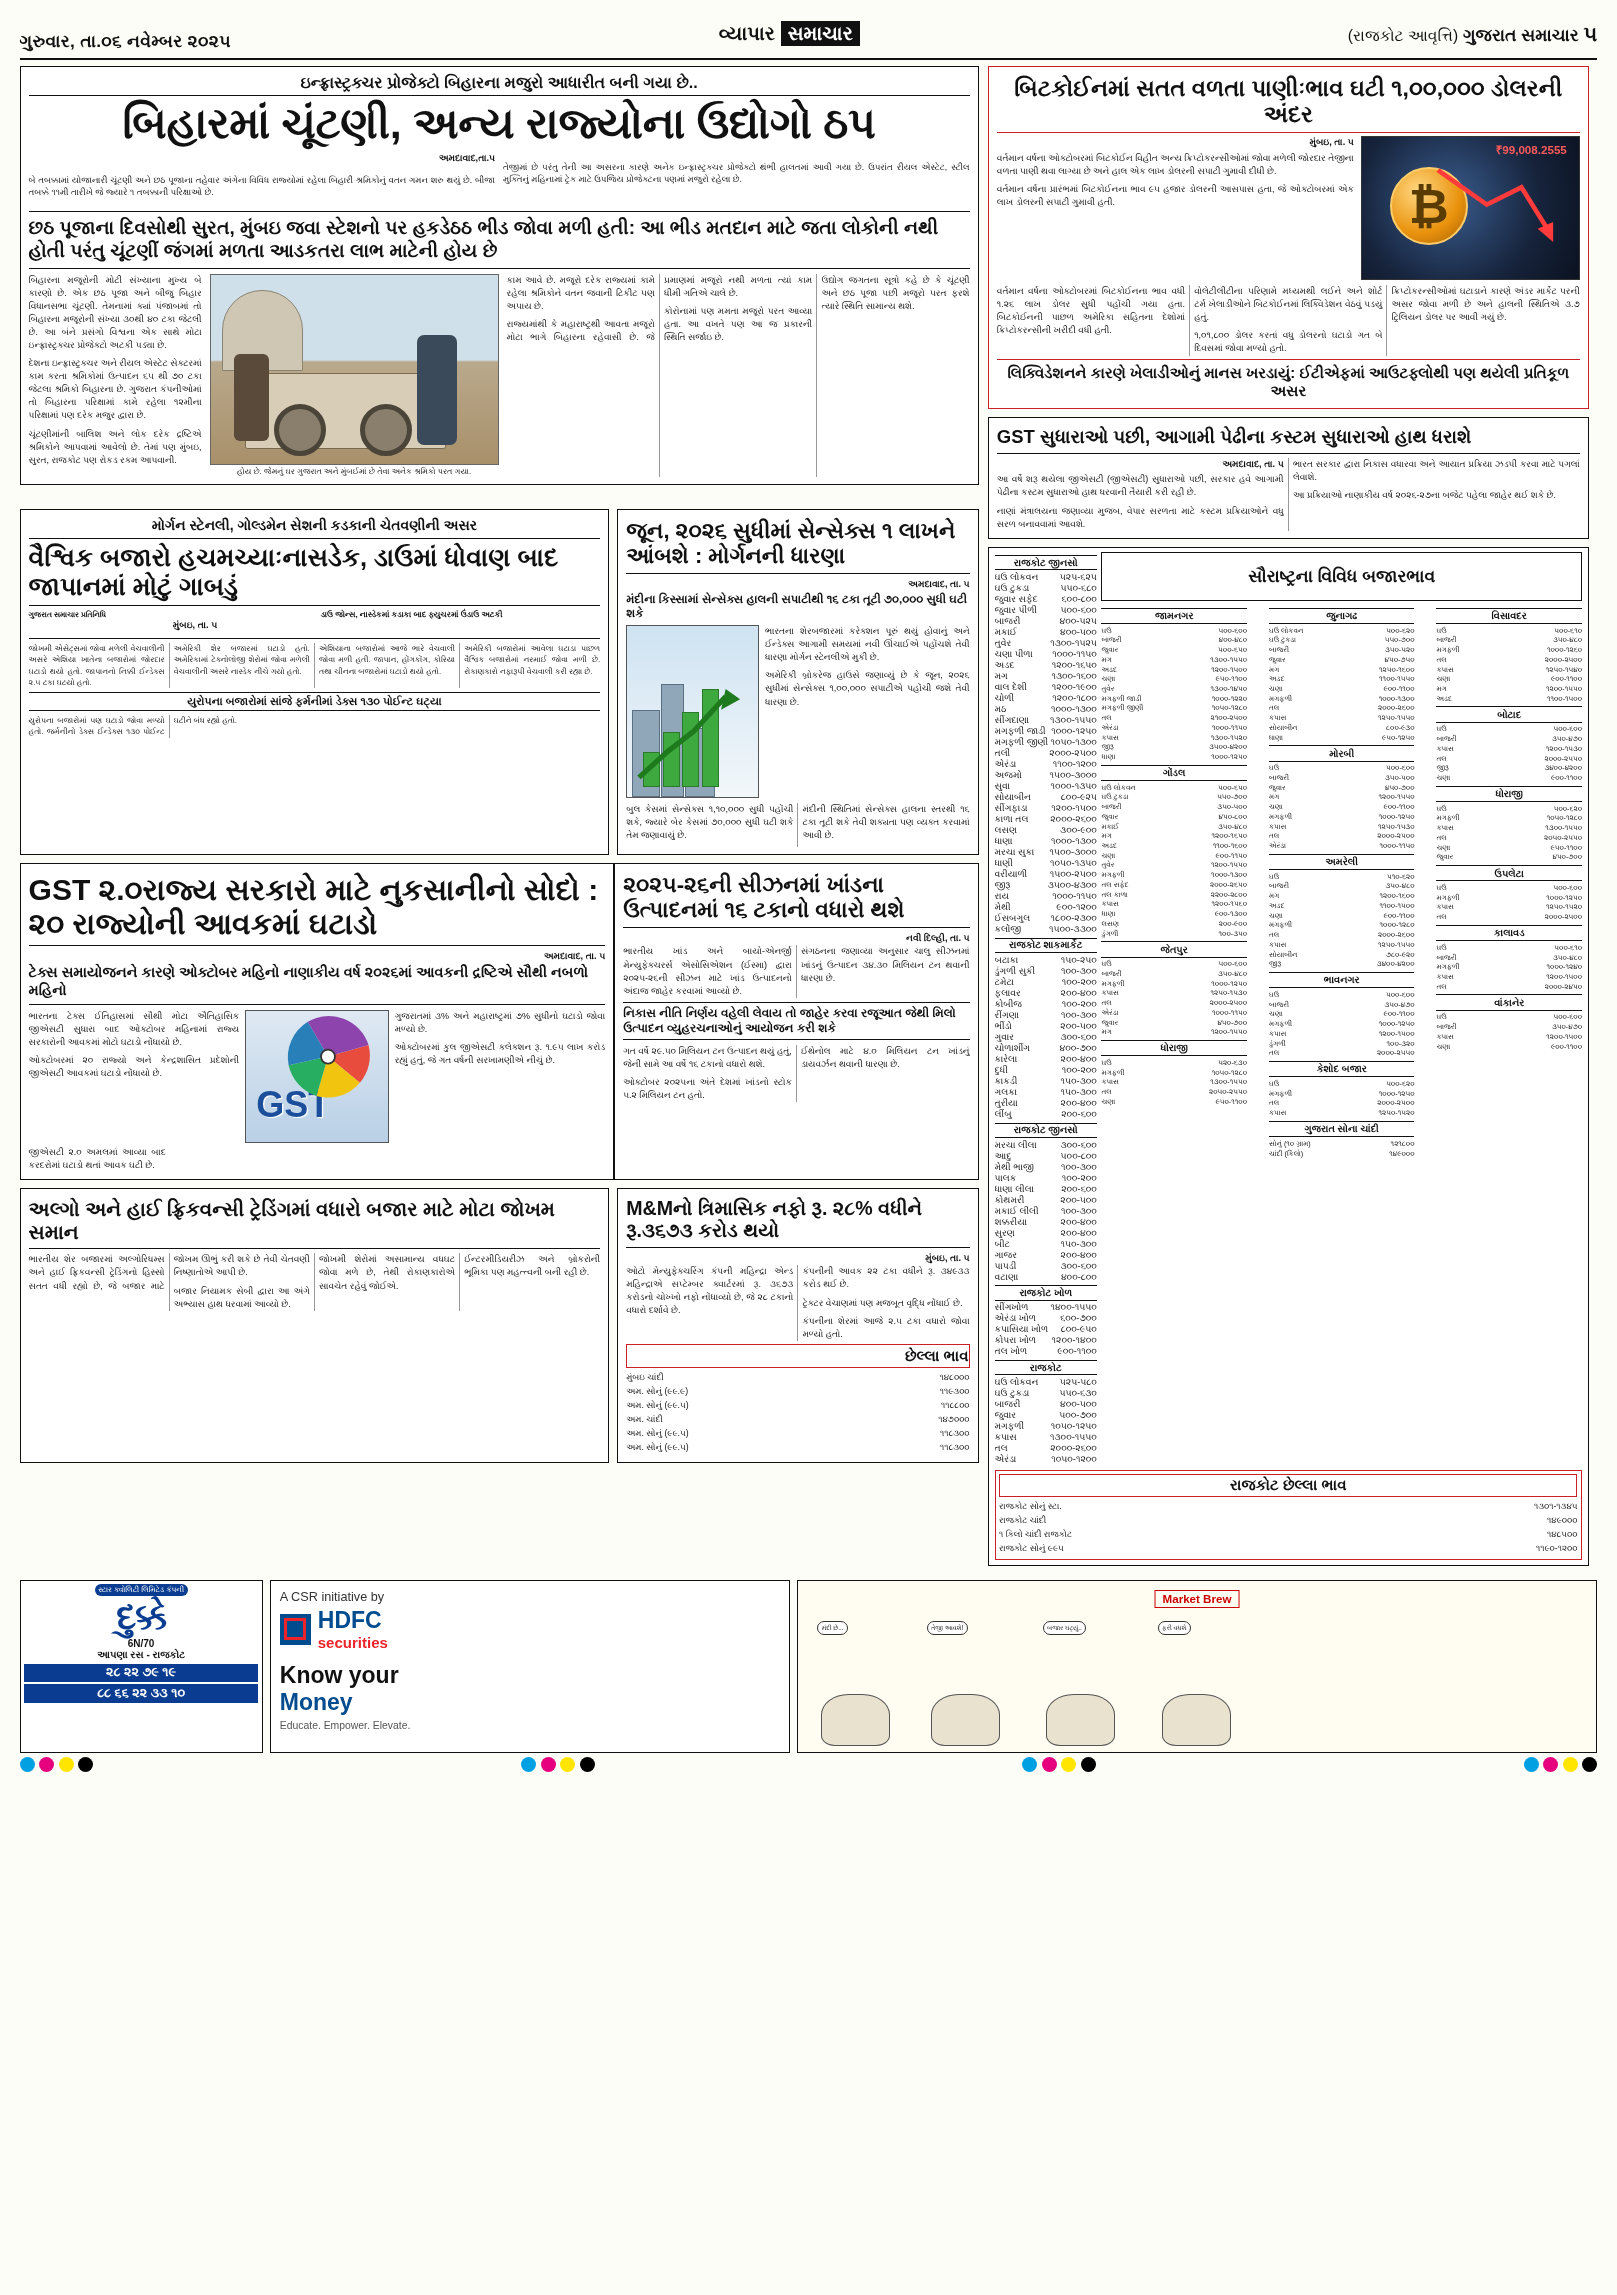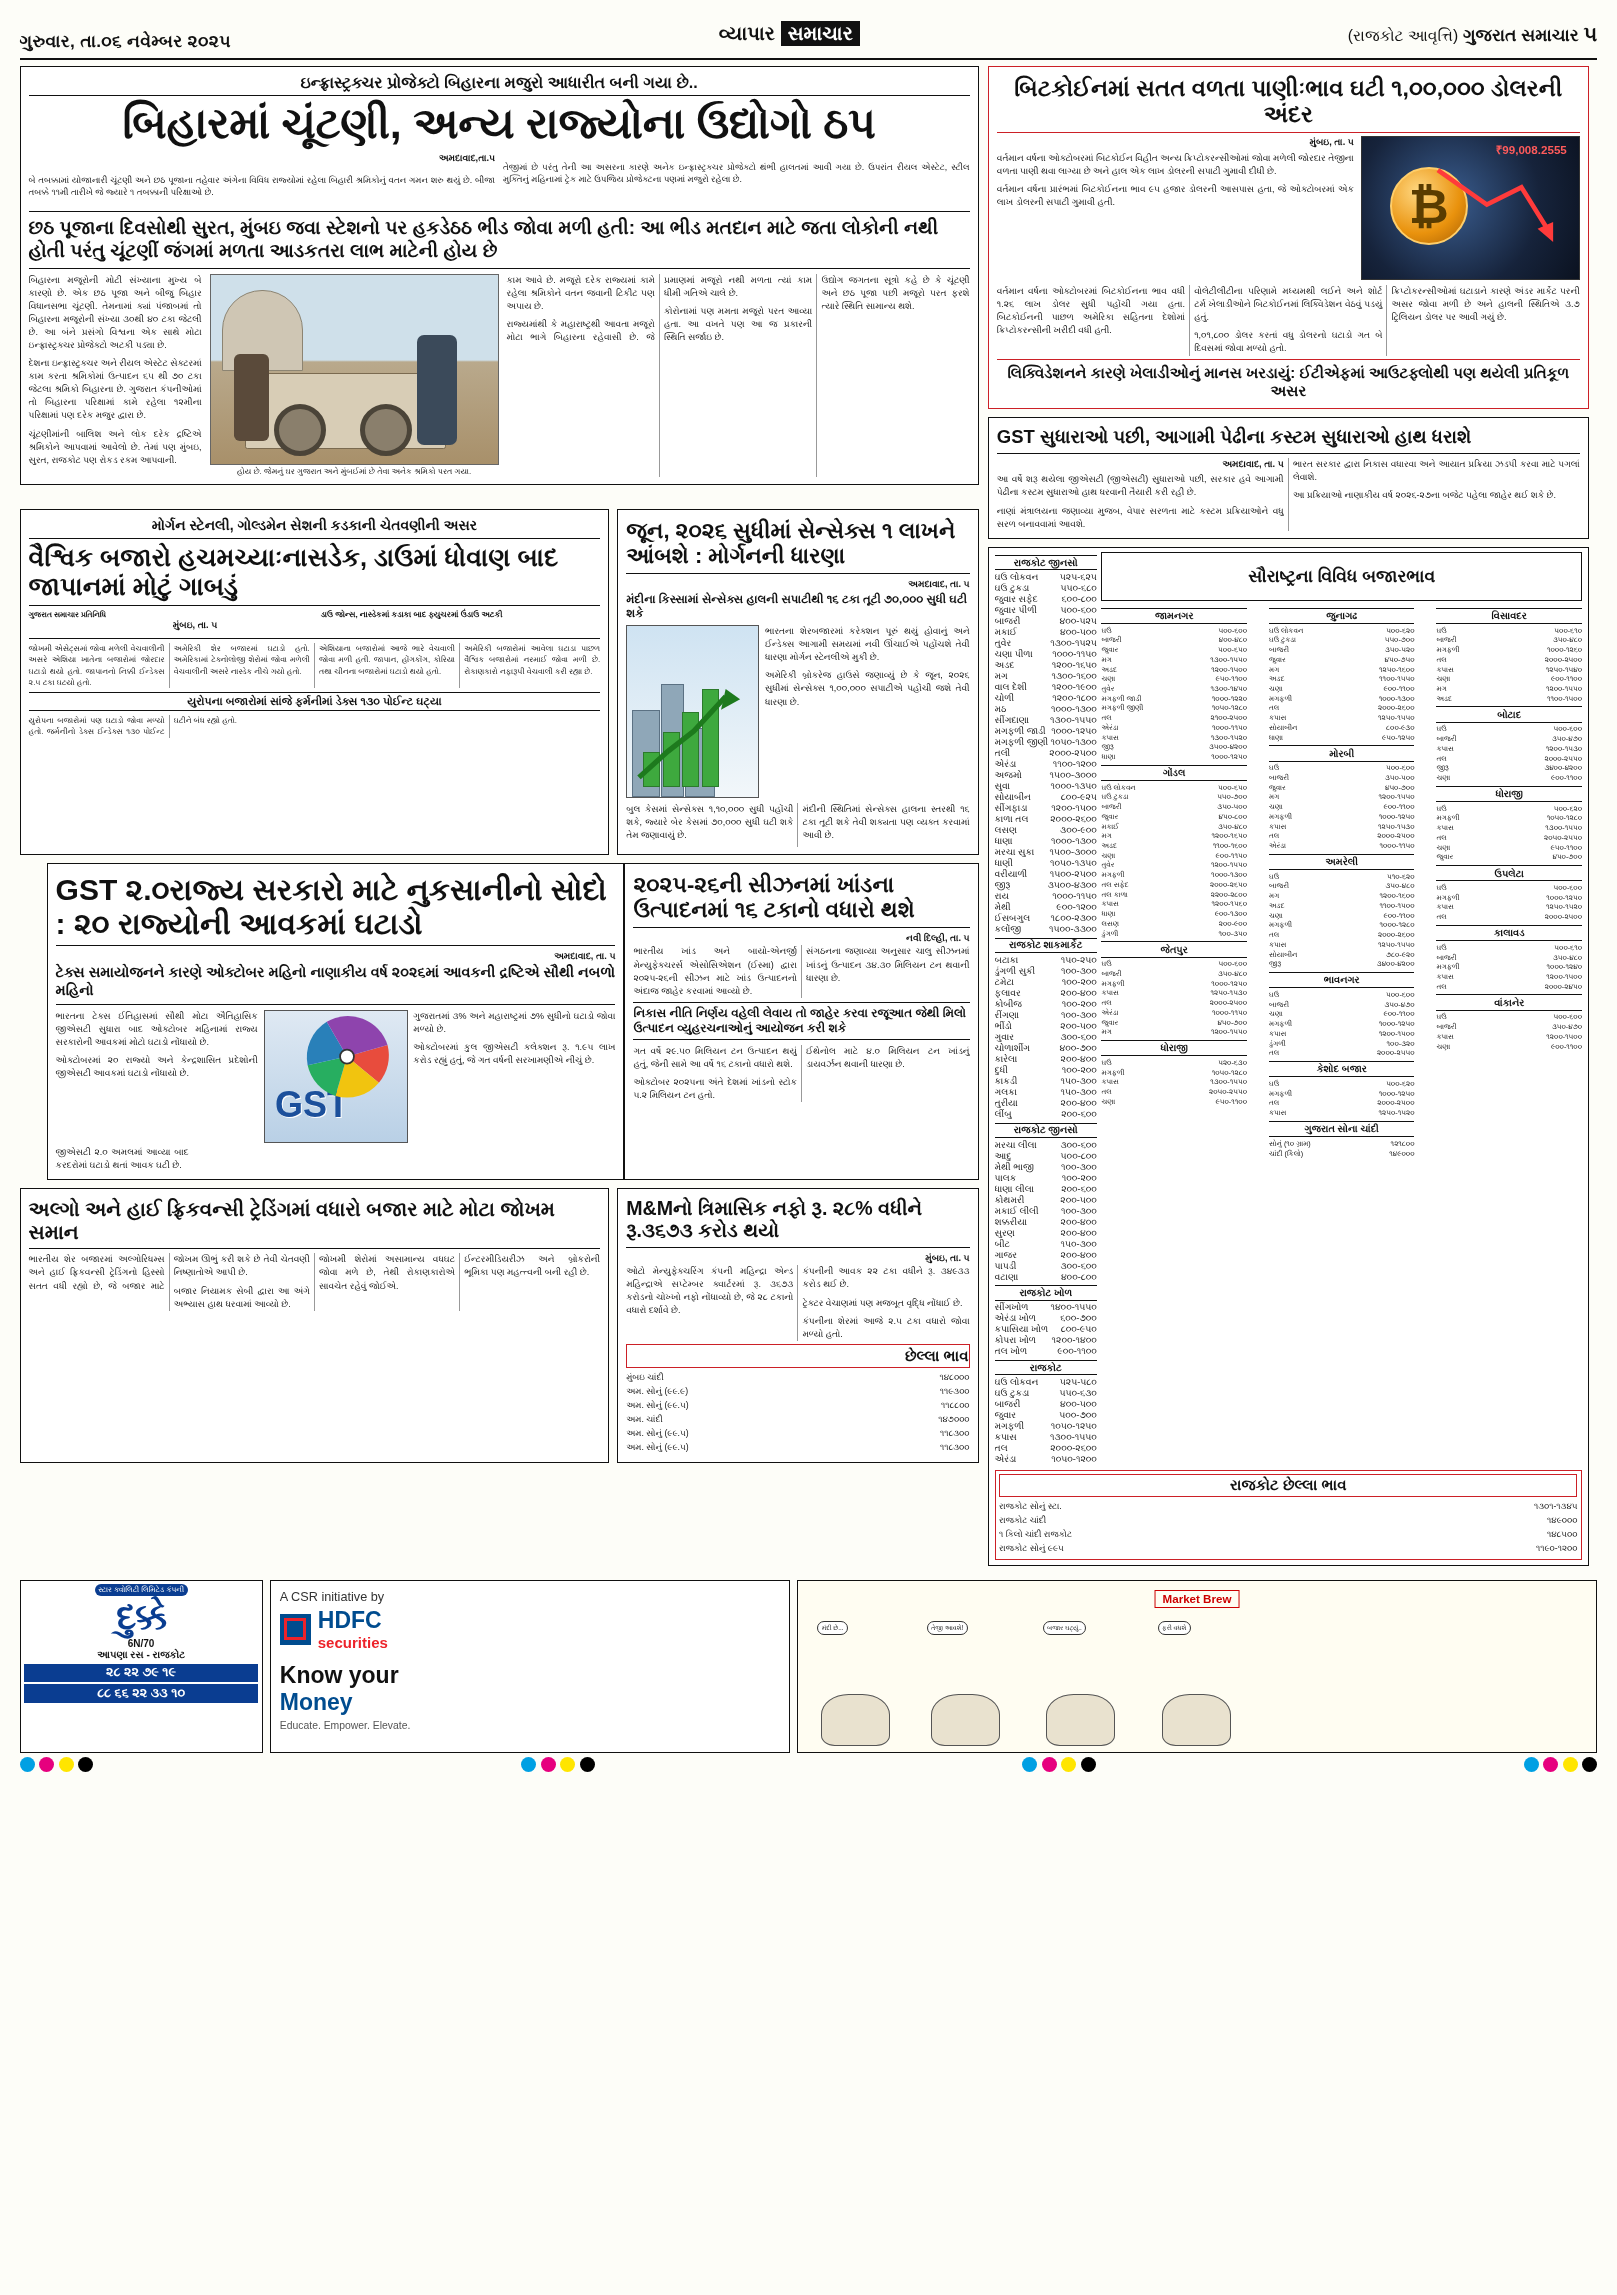--- a/index.html
+++ b/index.html
@@ -261,21 +261,21 @@
               <p>અમેરિકી બ્રોકરેજ હાઉસે જણાવ્યું છે કે જૂન, ૨૦૨૬ સુધીમાં સેન્સેક્સ ૧,૦૦,૦૦૦ સપાટીએ પહોંચી જશે તેવી ધારણા છે.</p>
             </div>
           </div>
           <div class="body-cols c2 colrule" style="margin-top:4.6px;">
             <p>બુલ કેસમાં સેન્સેક્સ ૧,૧૦,૦૦૦ સુધી પહોંચી શકે, જ્યારે બેર કેસમાં ૭૦,૦૦૦ સુધી ઘટી શકે તેમ જણાવાયું છે.</p>
             <p>મંદીની સ્થિતિમાં સેન્સેક્સ હાલના સ્તરથી ૧૬ ટકા તૂટી શકે તેવી શક્યતા પણ વ્યક્ત કરવામાં આવી છે.</p>
           </div>
         </div>
       </div>
 
-      <div style="display:flex; gap:0;margin-left:27px;">
+      <div style="display:flex; gap:0;">
 
         <div class="box" style="width:62%;">
           <h2 class="head2" style="font-size:30px;">GST ૨.૦રાજ્ય સરકારો માટે નુકસાનીનો સોદો : ૨૦ રાજ્યોની આવકમાં ઘટાડો</h2>
           <div class="rule"></div>
           <div class="dateline">અમદાવાદ, તા. ૫</div>
           <div class="bold" style="font-size:14.4px; line-height:1.25;">ટેક્સ સમાયોજનને કારણે ઓક્ટોબર મહિનો નાણાકીય વર્ષ ૨૦૨૬માં આવકની દ્રષ્ટિએ સૌથી નબળો મહિનો</div>
           <div class="rule"></div>
           <div style="display:flex; gap:5.8px;">
             <div style="flex:1;" class="body-cols">
               <p>ભારતના ટેક્સ ઈતિહાસમાં સૌથી મોટા ઐતિહાસિક જીએસટી સુધારા બાદ ઓક્ટોબર મહિનામાં રાજ્ય સરકારોની આવકમાં મોટો ઘટાડો નોંધાયો છે.</p>

